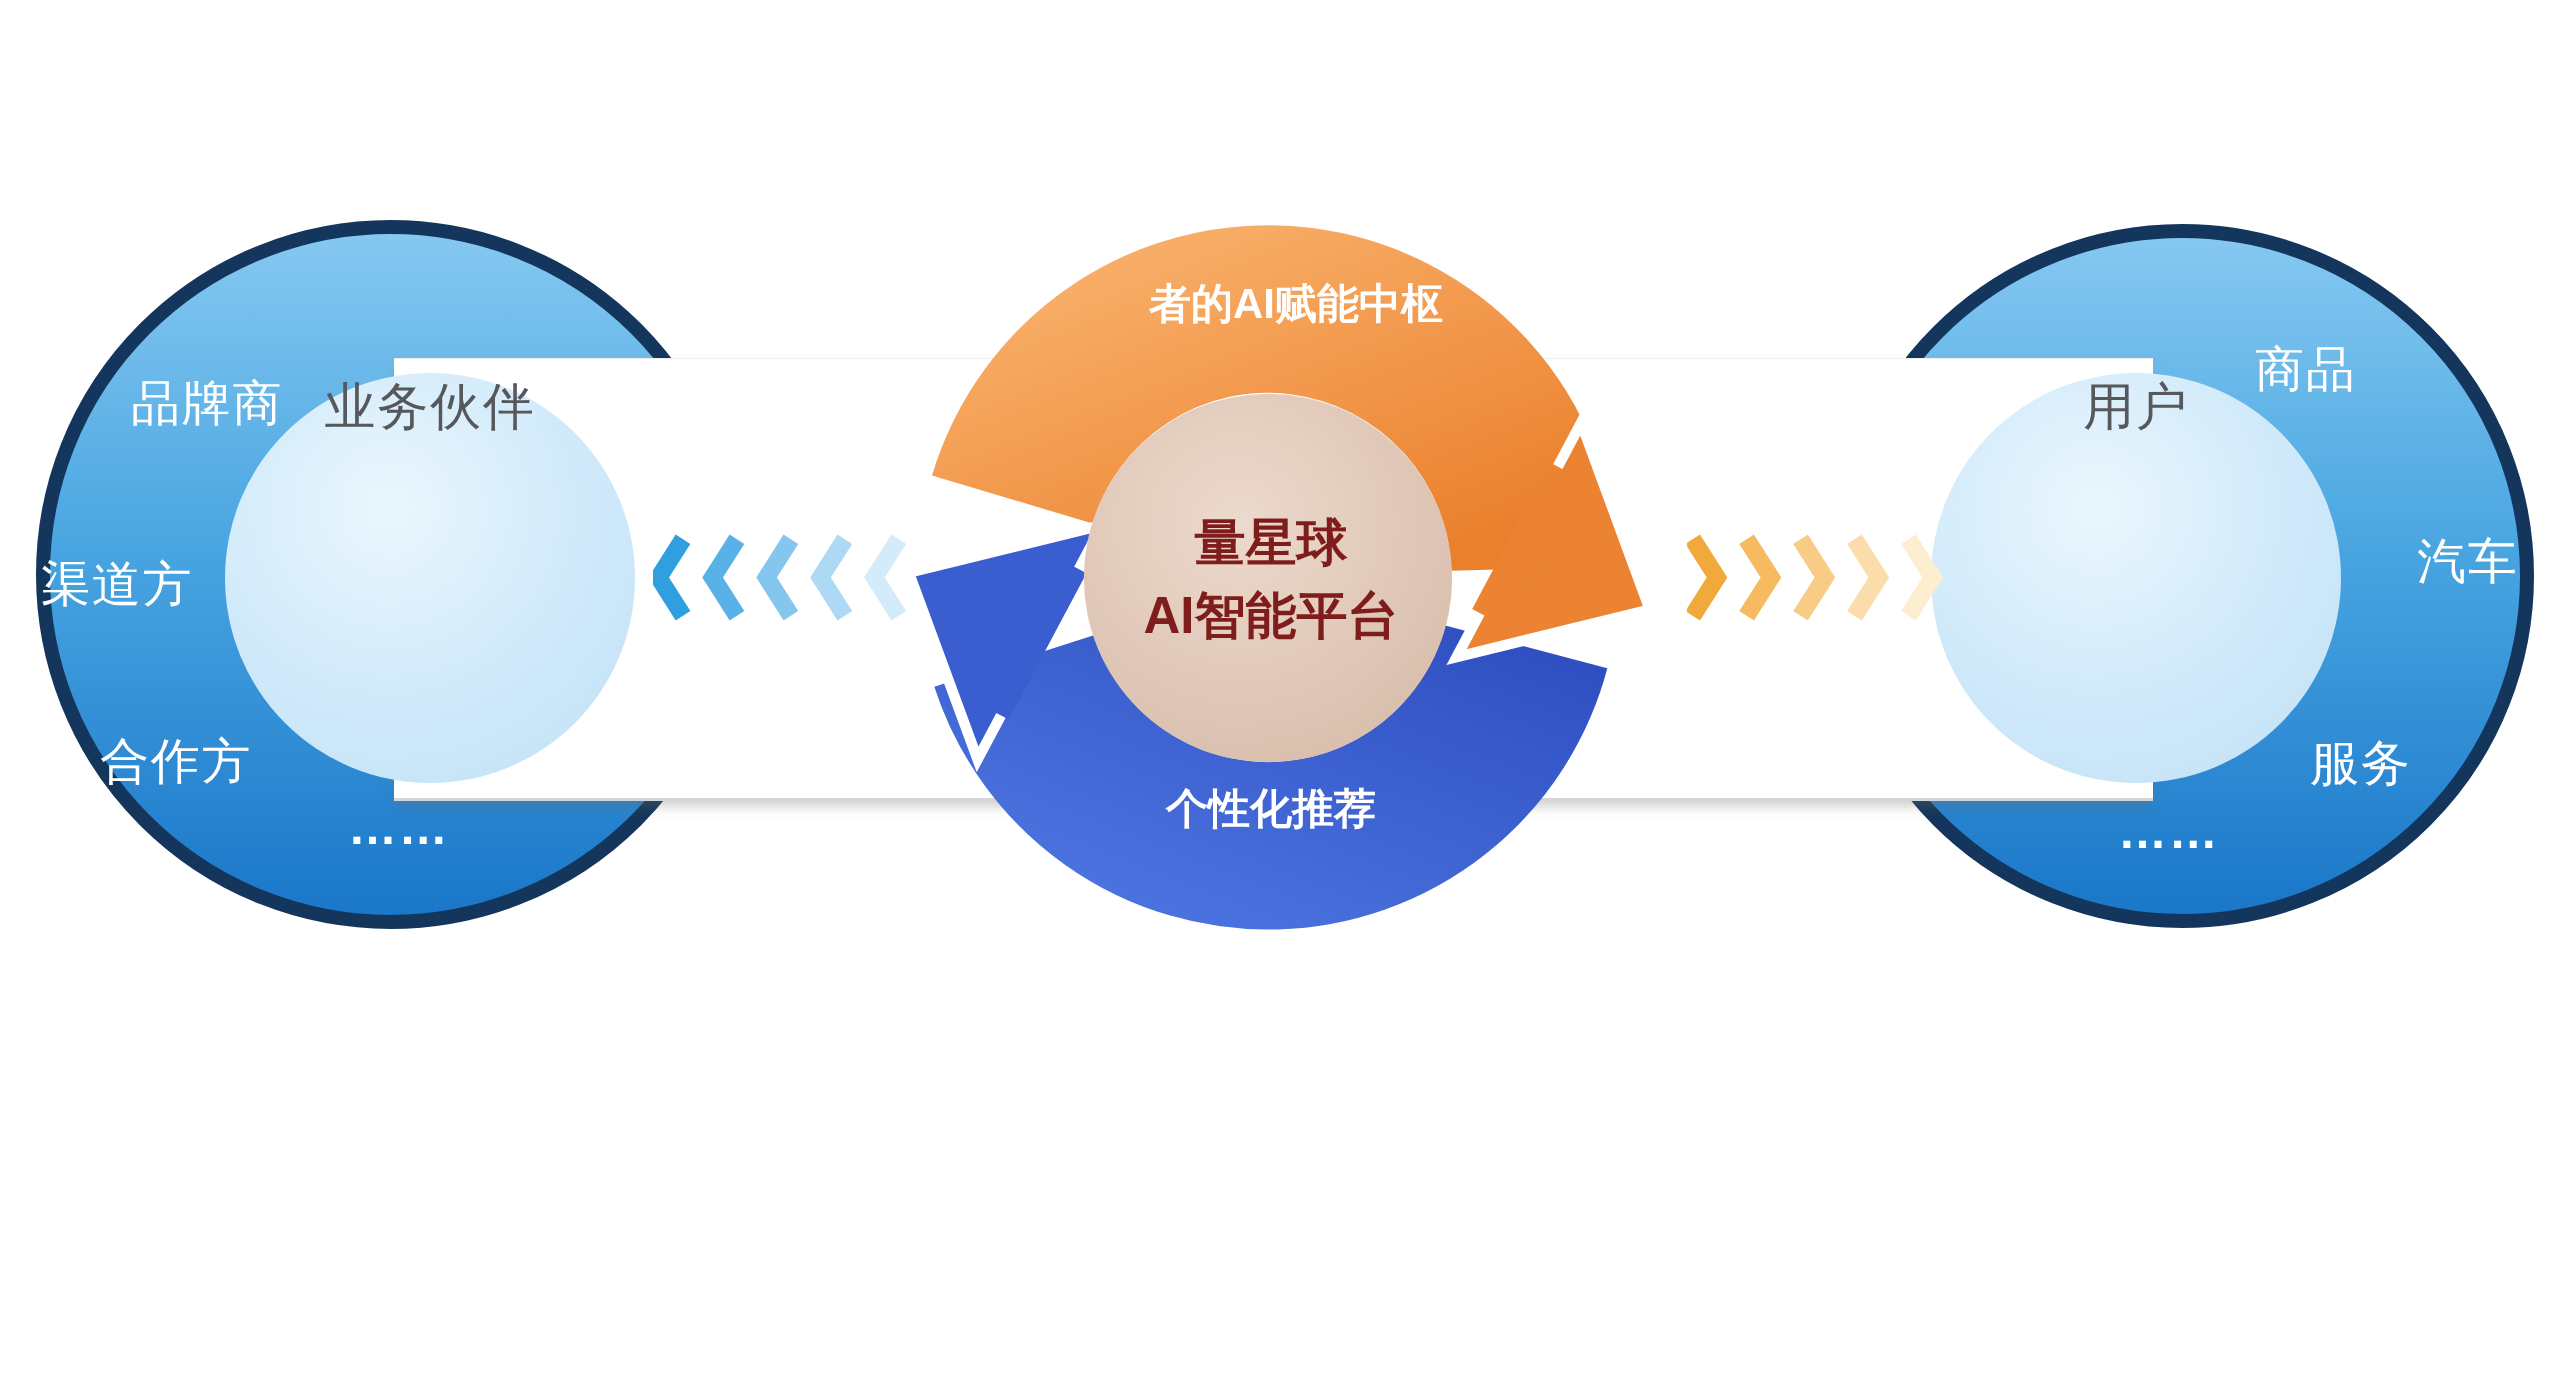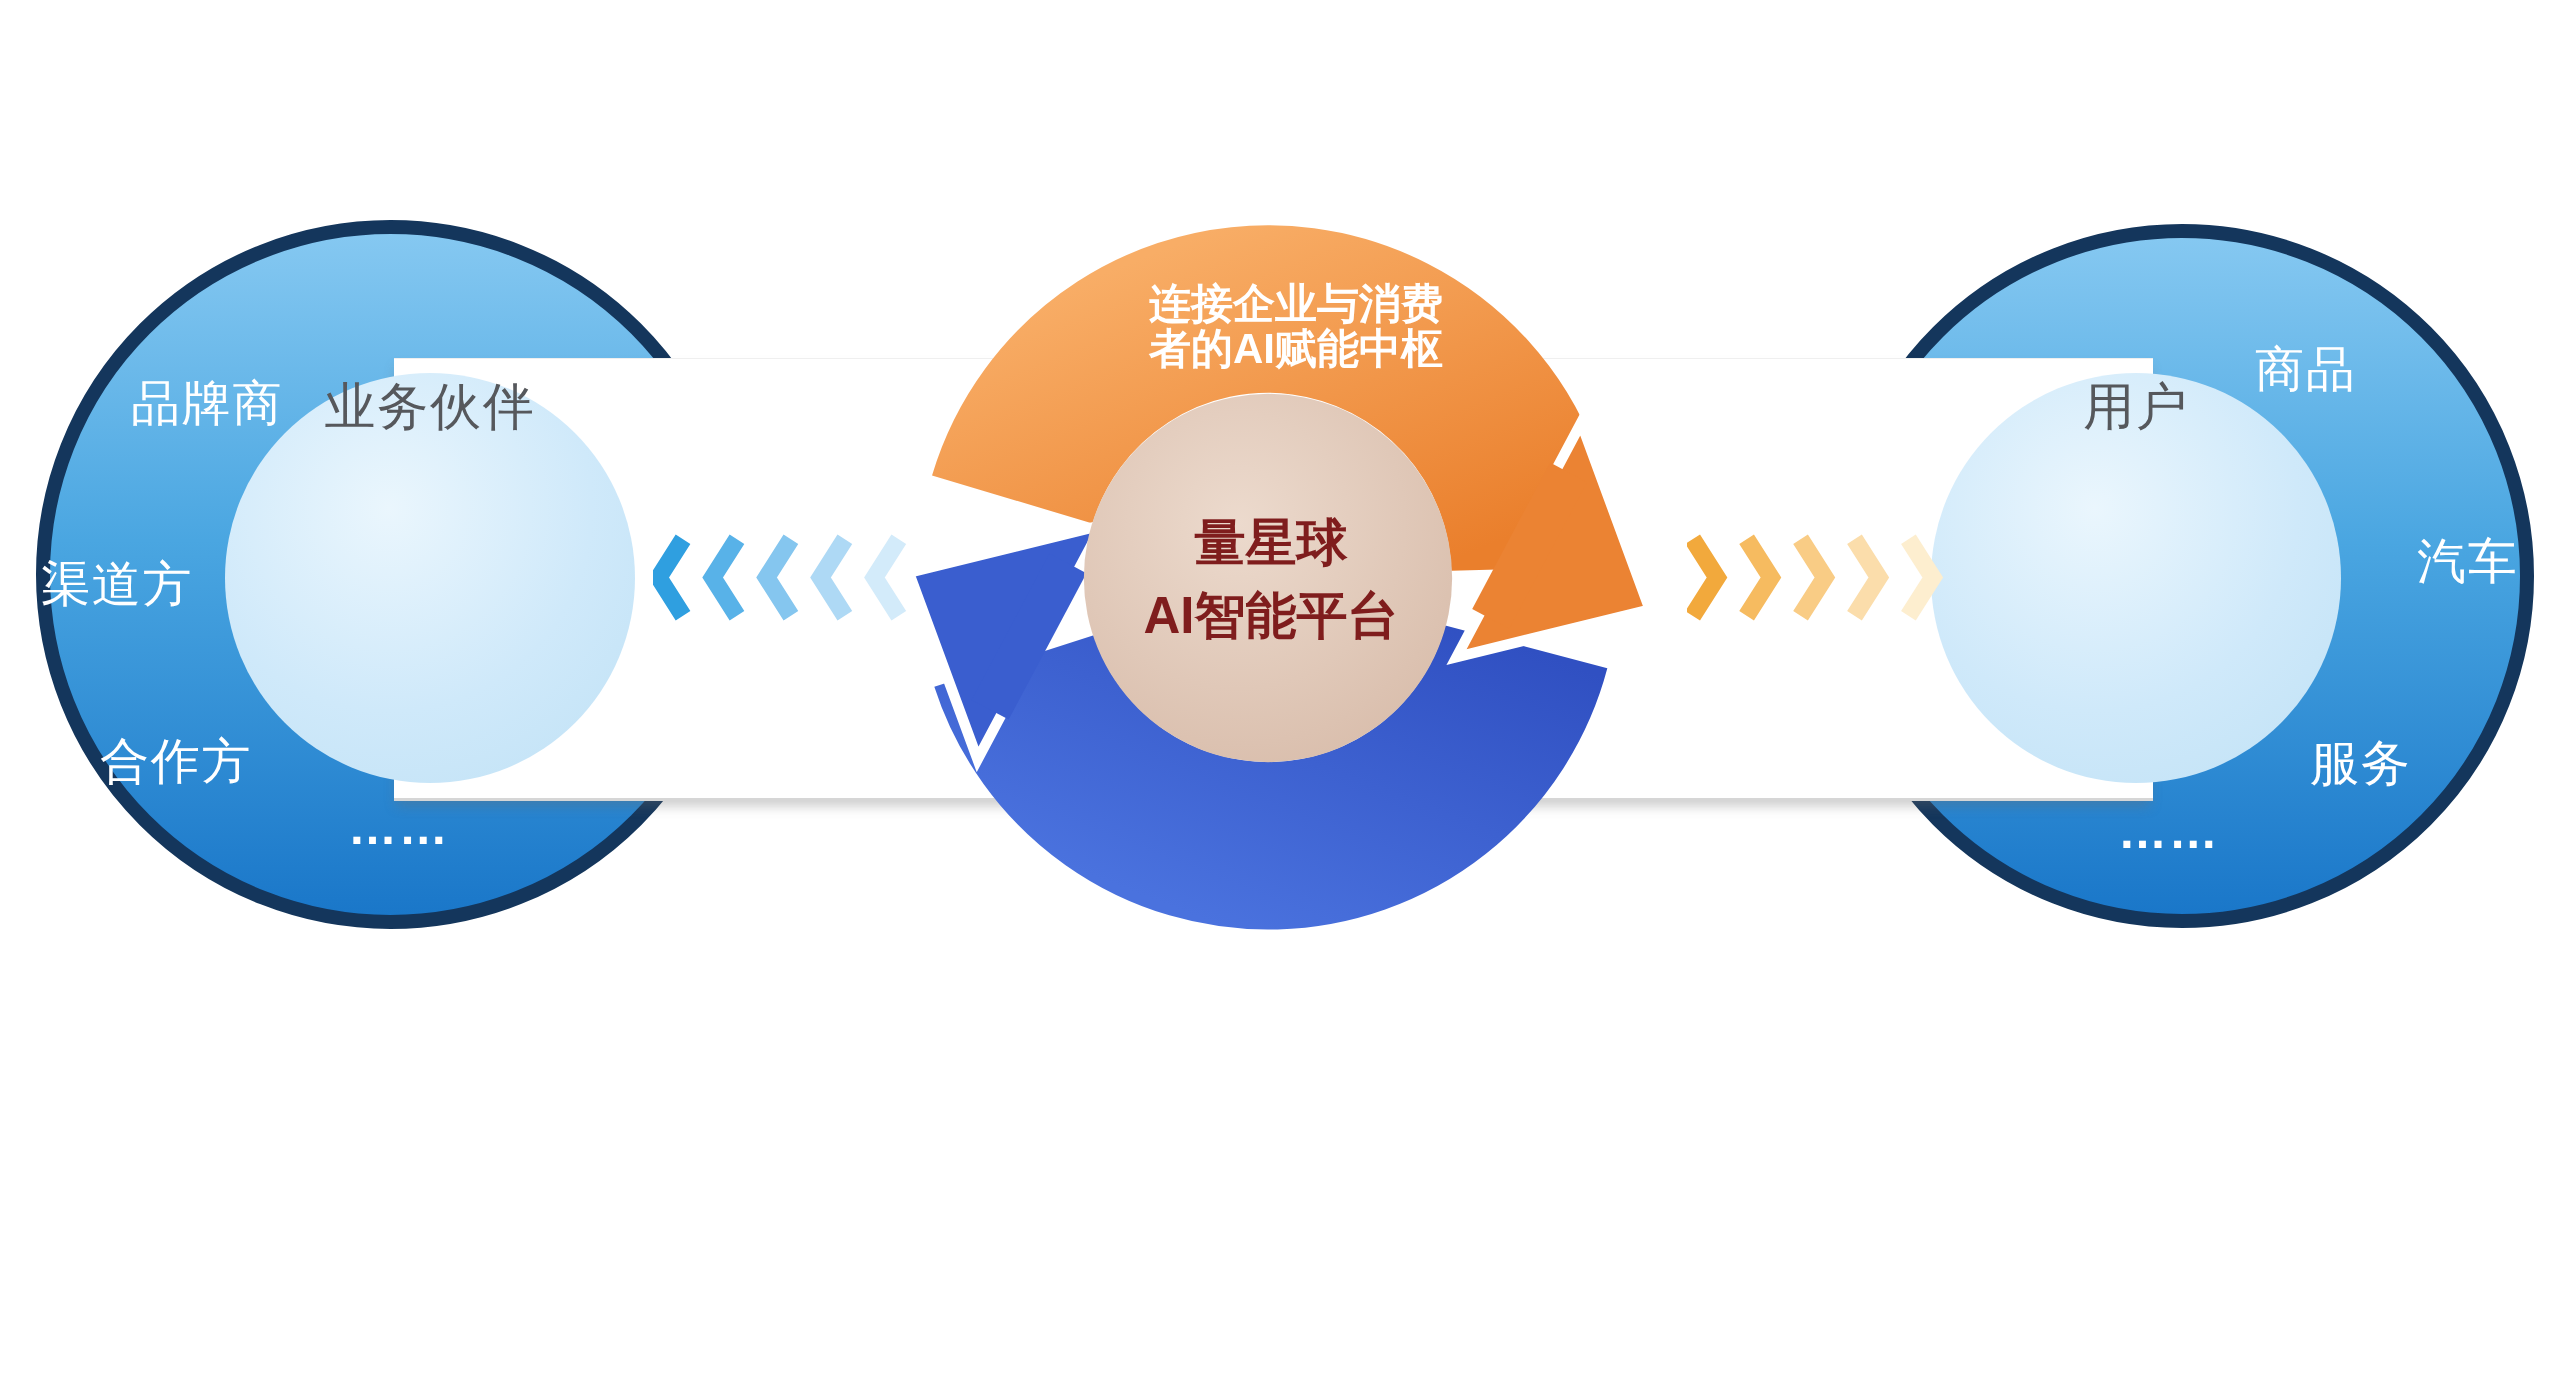--- a/index.html
+++ b/index.html
@@ -129,24 +129,24 @@
 
     <g transform="translate(168,508) rotate(-152)">
       <polygon points="158,0 -12,-152 -12,152" fill="#3a5ecf" stroke="#ffffff" stroke-width="12"></polygon>
       <polygon points="-22,-95 26,-95 26,95 -22,95" fill="#3a5ecf"></polygon>
     </g>
 
     <circle cx="440" cy="440" r="211" fill="url(#tg)"></circle>
   </svg>
 
   <div class="hub-text hub-top">
-    <div>连接企业与消费</div>
     <div>者的AI赋能中枢</div>
   </div>
   <div class="hub-text hub-core">
     <div>量星球</div>
     <div>AI智能平台</div>
   </div>
   <div class="hub-text hub-bottom">
+    <div>个性化推荐</div>
   </div>
 
 </div>
 
 
 </body></html>

